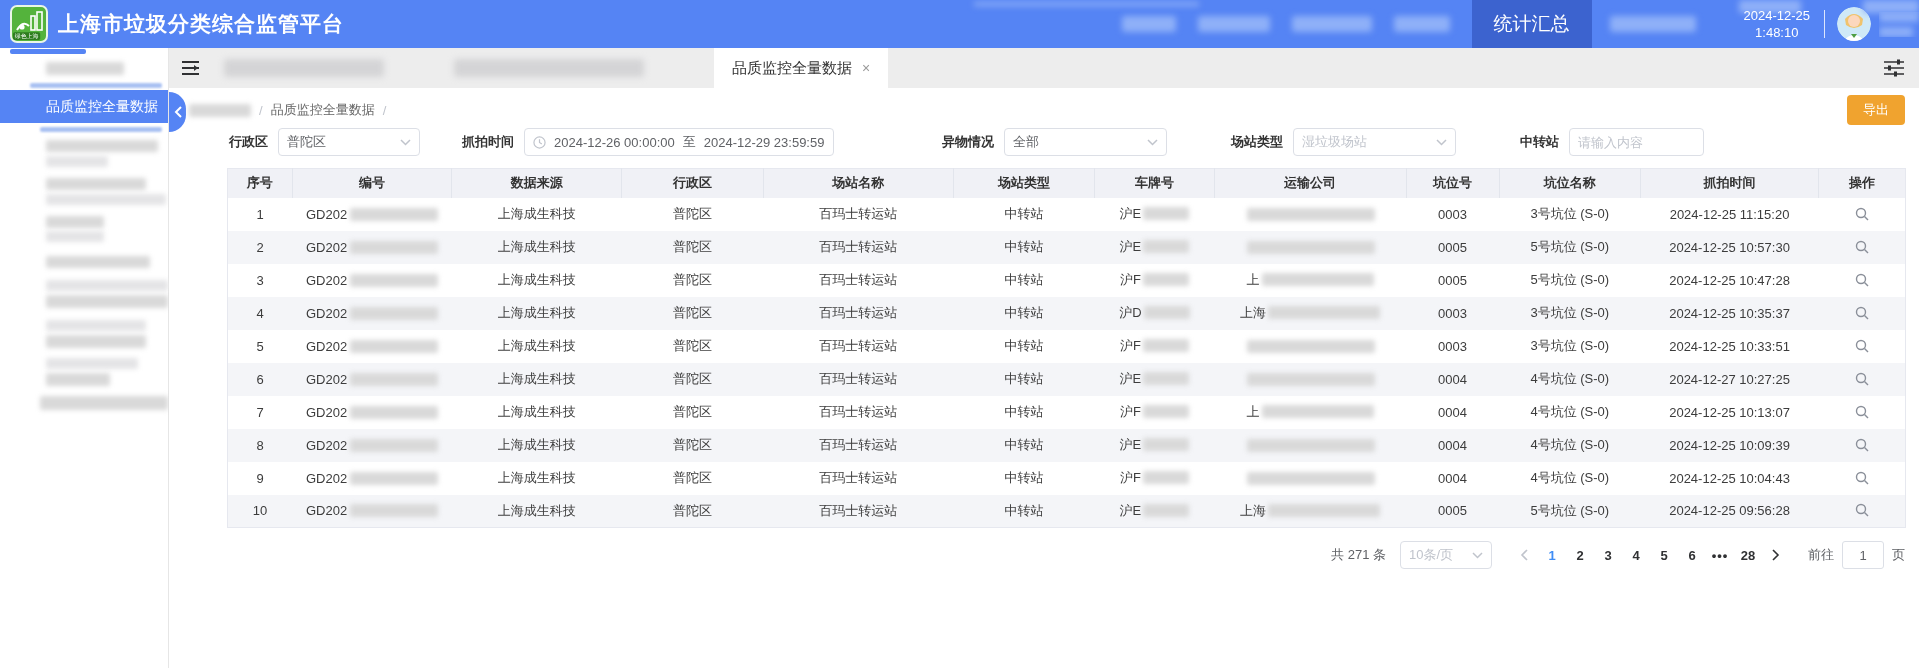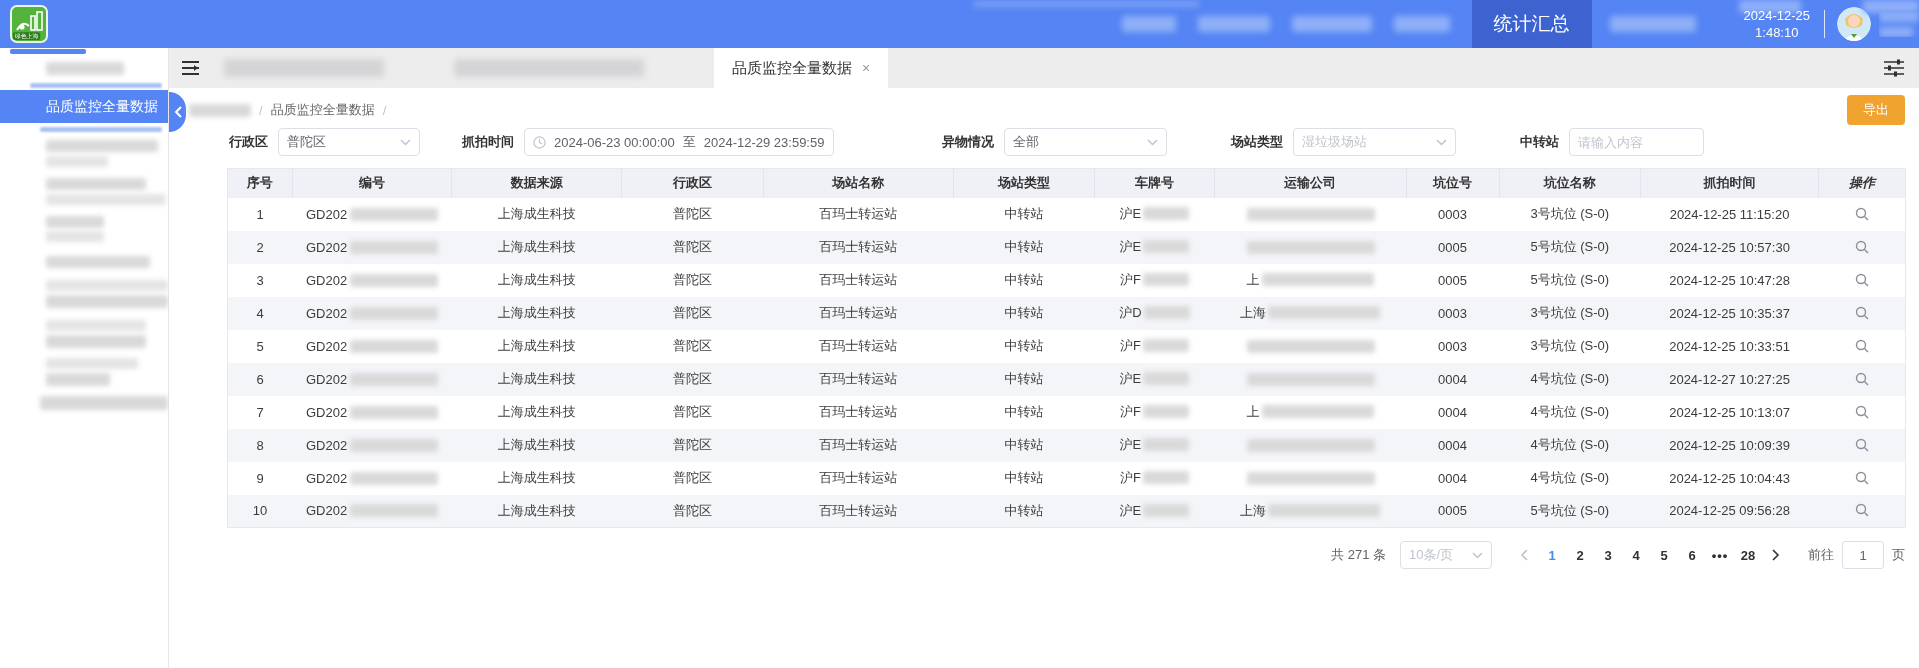--- a/index.html
+++ b/index.html
@@ -74,21 +74,21 @@
   .btn { height:28px; border-radius:4px; font-size:13px; display:inline-flex; align-items:center; gap:5px;
          padding:0 14px; cursor:pointer; font-family:inherit; }
   .btn-primary { background:#3f8df5; border:1px solid #3f8df5; color:#fff; }
   .btn-plain { background:#fff; border:1px solid #dcdfe6; color:#606266; }
 
   
   .table-wrap { margin:10px 0 0 38px; }
   table { border-collapse:collapse; table-layout:fixed; width:1679px; border:1px solid #e6e8ef;padding-left:8px; }
   th { background:#f0f1f6; height:29px; font-size:13px; font-weight:bold; color:#333;
        border-right:1px solid #e2e5ec; text-align:center; }
-  th:last-child { border-right:none;font-style:italic; }
+  th:last-child { border-right:none; }
   td { height:33px; font-size:13px; color:#3c3c3c; text-align:center; white-space:nowrap; overflow:hidden; }
   tbody tr:nth-child(even) { background:#f4f5f8; }
   .cell-red { height:13px; vertical-align:-2px; }
   .op-btn { background:none; border:none; cursor:pointer; display:inline-flex; padding:2px; }
 
   
   .pager { display:flex; align-items:center; justify-content:flex-end; margin-top:13px; gap:0; font-size:13px; color:#606266; }
   .pg-total { margin-right:14px; }
   .pg-size { width:92px; height:28px; margin-right:18px; }
   .pg-arrow { width:28px; height:28px; display:flex; align-items:center; justify-content:center; cursor:pointer; }
@@ -109,20 +109,21 @@
   <header class="hdr">
     <div class="logo">
       <svg width="30" height="26" viewBox="0 0 30 26">
         <path d="M2 20 Q8 10 14 16" stroke="#fff" stroke-width="2" fill="none"></path>
         <rect x="16" y="6" width="4" height="14" fill="none" stroke="#fff" stroke-width="1.6"></rect>
         <rect x="22" y="2" width="5" height="18" fill="none" stroke="#fff" stroke-width="1.6"></rect>
         <circle cx="7" cy="17" r="2.6" fill="#fff"></circle>
       </svg>
       <span class="badge">绿色上海</span>
     </div>
+    <h1>上海市垃圾分类综合监管平台</h1>
 
     <nav class="top-nav">
       <span class="nav-pill rb" style="width:54px"></span>
       <span class="nav-pill rb" style="width:72px"></span>
       <span class="nav-pill rb" style="width:80px"></span>
       <span class="nav-pill rb" style="width:56px"></span>
       <div class="nav-active">统计汇总</div>
       <span class="nav-pill rb" style="width:86px;margin-left:18px"></span>
     </nav>
     <span class="nav-strip rb"></span>
@@ -226,21 +227,21 @@
                 <path d="M1 1 L5.5 5.5 L10 1" stroke="#c0c4cc" stroke-width="1.5" fill="none"></path>
                 </svg>
             </div>
             <span class="gap"></span>
             <span class="flabel">抓拍时间</span>
             <div class="ctrl" style="width:310px;gap:8px">
               <svg width="13" height="13" viewBox="0 0 14 14">
                 <circle cx="7" cy="7" r="6" stroke="#c0c4cc" stroke-width="1.3" fill="none"></circle>
                 <path d="M7 3.5 V7 L9.5 8.5" stroke="#c0c4cc" stroke-width="1.3" fill="none"></path>
                 </svg>
-              <span>2024-06-23 00:00:00</span>
+              <span>2024-12-26 00:00:00</span>
               <span>至</span>
               <span>2024-12-29 23:59:59</span>
             </div>
             <span class="gap" style="width:108px"></span>
             <span class="flabel">异物情况</span>
             <div class="ctrl sel" style="width:163px">
               <span>全部</span>
               <svg width="11" height="7" viewBox="0 0 11 7">
                 <path d="M1 1 L5.5 5.5 L10 1" stroke="#c0c4cc" stroke-width="1.5" fill="none"></path>
                 </svg>

